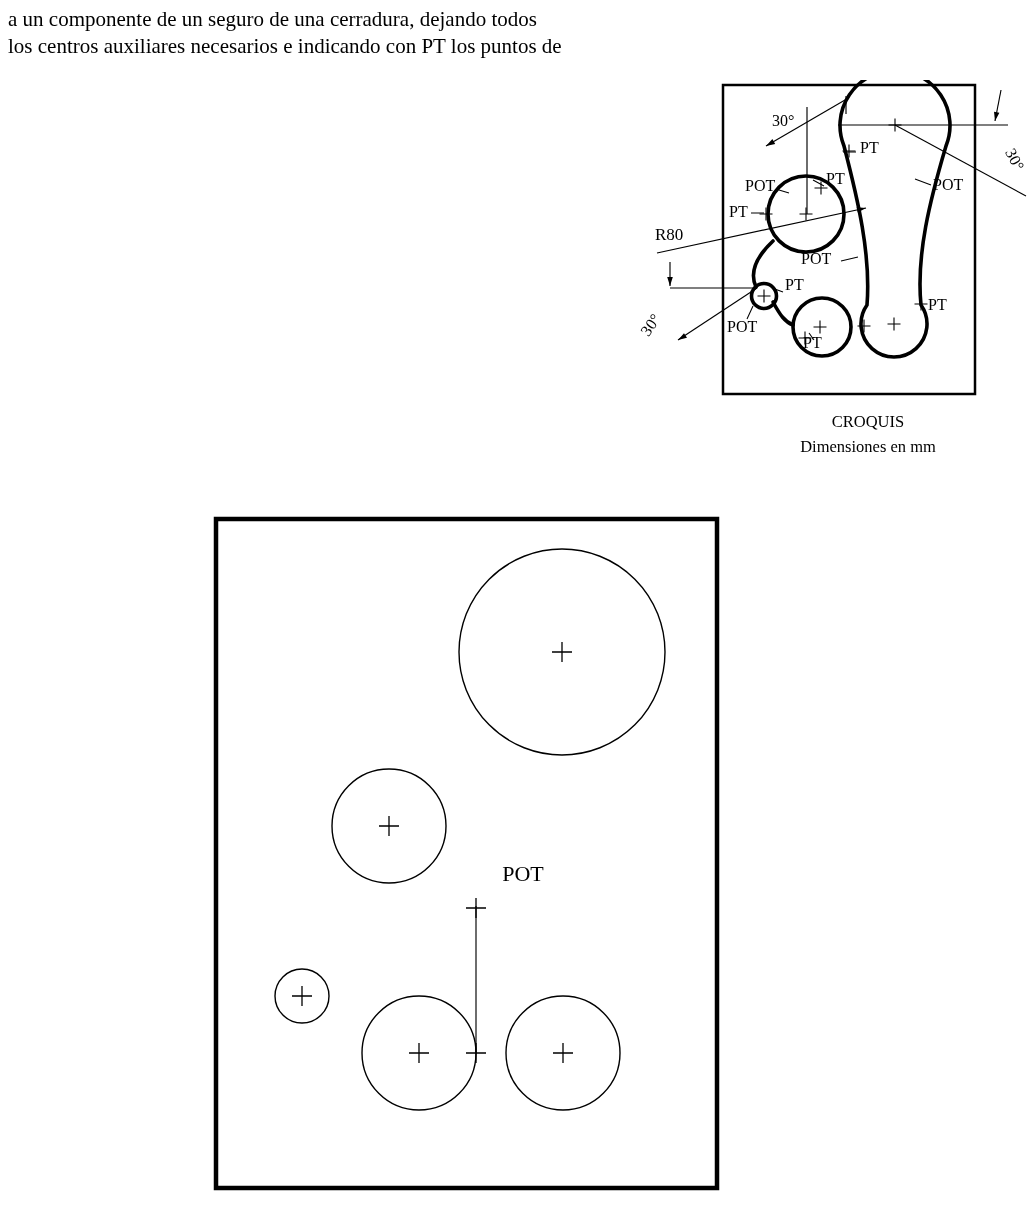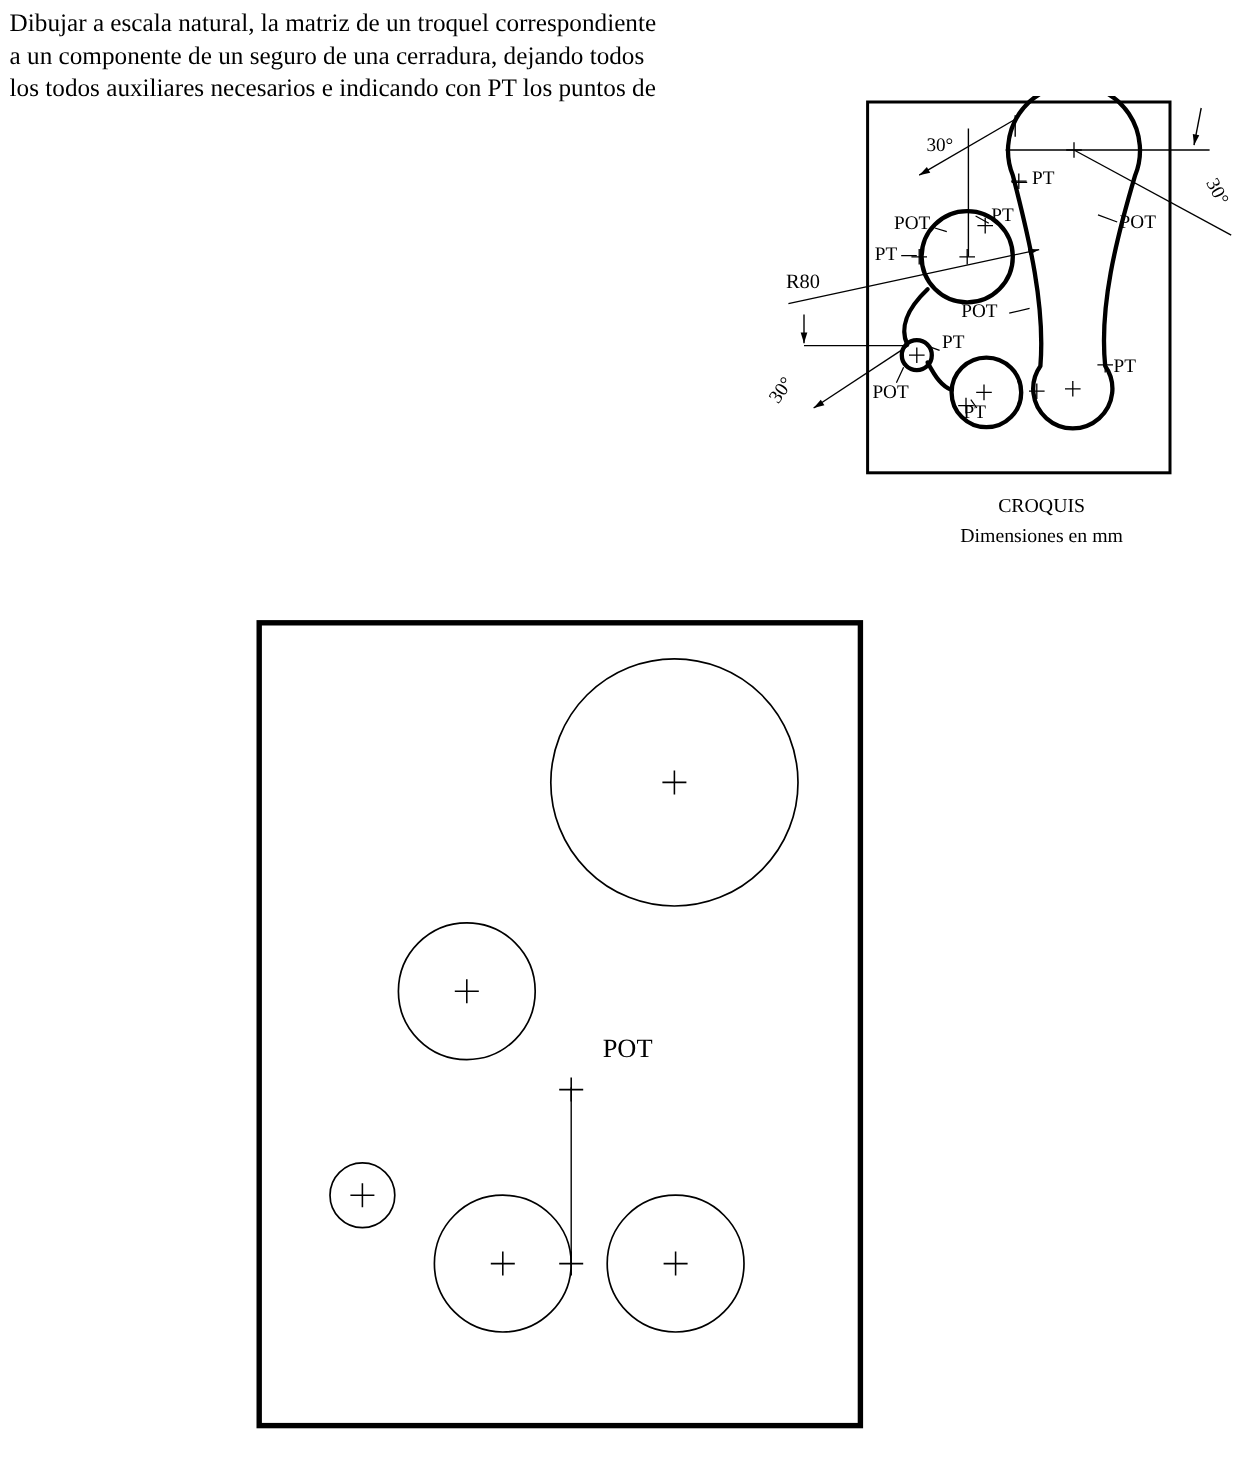--- a/index.html
+++ b/index.html
@@ -21,23 +21,22 @@
   .dcirc{fill:none;stroke:#000;stroke-width:1.4}
   .caption{font-size:16.5px}
   .potmain{font-size:22px}
 </style>
 </head>
 <body>
 
 <div class="page">
 
   <div class="instructions">
-    <div>Dibujar a escala natural, la matriz de un troquel correspondiente</div>
     <div>a un componente de un seguro de una cerradura, dejando todos</div>
-    <div>los todos auxiliares necesarios e indicando con PT los puntos de</div>
+    <div>los centros auxiliares necesarios e indicando con PT los puntos de</div>
   </div>
 
   <svg style="left:620px;top:80px" width="413" height="390" viewBox="620 80 413 390">
 
     <rect class="frame" x="723" y="85" width="252" height="309" stroke-width="2.5"></rect>
 
     <g>
       <path class="thin" d="M 838 125 L 1008 125"></path>
       <path class="thin" d="M 895 125 L 1026 196"></path>
       <path class="thin" d="M 1001 90 L 995 121"></path>

